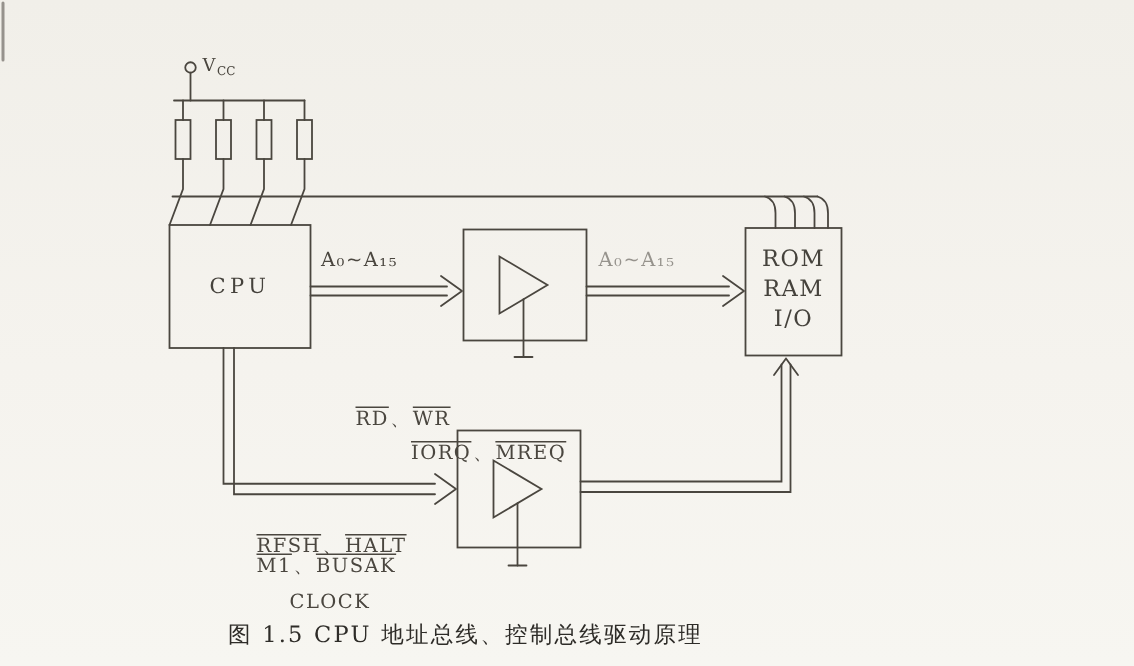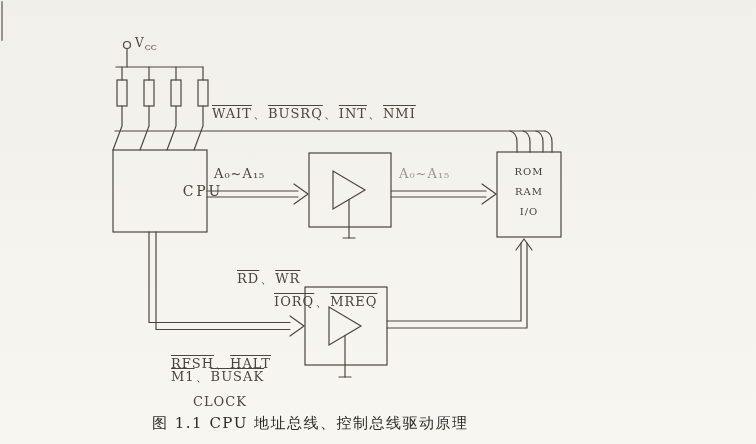--- a/index.html
+++ b/index.html
@@ -17,22 +17,22 @@
     font-size:13px;
     letter-spacing:1px;
     white-space:nowrap;
     color:#4a463f;
   }
   .ov{text-decoration:overline;text-decoration-thickness:1px;}
   .sep{padding:0 1px;}
   .sub{font-size:8px;vertical-align:-3px;letter-spacing:0;}
   .faded{opacity:0.55;}
   .box-label{position:absolute;text-align:center;color:#45423c;}
-  .cpu-label{font-size:14px;letter-spacing:3px;padding-left:43px;}
-  .mem-label{font-size:10px;line-height:20px;letter-spacing:1px;}
+  .cpu-label{font-size:14px;letter-spacing:3px;}
+  .mem-label{font-size:15px;line-height:20px;letter-spacing:1px;}
   .caption{
     position:absolute;
     font-size:15px;
     letter-spacing:1.5px;
     color:#2e2c28;
     white-space:nowrap;
   }
 </style>
 </head>
 <body>
@@ -116,21 +116,20 @@
         <path d="M387,321 H521 V243"></path>
         <path d="M387,328 H527 V243"></path>
         <path d="M516,250 L524,239 M532,250 L524,239"></path>
       </g>
 
     </g>
   </svg>
 
   <div class="label" style="left:135px;top:36px;font-size:12px;"><span>V</span><span class="sub">CC</span></div>
 
-  <div class="label" style="left:212px;top:105px;"><span class="ov">WAIT</span><span class="sep">、</span><span class="ov">BUSRQ</span><span class="sep">、</span><span class="ov">INT</span><span class="sep">、</span><span class="ov">NMI</span></div>
 
   <div class="box-label cpu-label" style="left:113px;top:183px;width:94px;">CPU</div>
 
   <div class="label" style="left:214px;top:166px;">A₀~A₁₅</div>
   <div class="label faded" style="left:399px;top:166px;">A₀~A₁₅</div>
 
   <div class="box-label mem-label" style="left:497px;top:162px;width:64px;">
     <div>ROM</div>
     <div>RAM</div>
     <div>I/O</div>
@@ -139,15 +138,15 @@
   <div class="label" style="left:237px;top:270px;"><span class="ov">RD</span><span class="sep">、</span><span class="ov">WR</span></div>
 
   <div class="label" style="left:226px;top:293px;margin-left:48px;"><span class="ov">IORQ</span><span class="sep">、</span><span class="ov">MREQ</span></div>
 
   <div class="label" style="left:171px;top:347px;margin-top:21px;"><span class="ov">M1</span><span class="sep">、</span><span class="ov">BUSAK</span></div>
 
   <div class="label" style="left:171px;top:355px;"><span class="ov">RFSH</span><span class="sep">、</span><span class="ov">HALT</span></div>
 
   <div class="label" style="left:193px;top:394px;text-align:center;">CLOCK</div>
 
-  <div class="caption" style="left:152px;top:414px;">图 1.1  CPU 地址总线、控制总线驱动原理</div>
+  <div class="caption" style="left:152px;top:414px;">图 1.5  CPU 地址总线、控制总线驱动原理</div>
 
 </div>
 
 </body></html>

